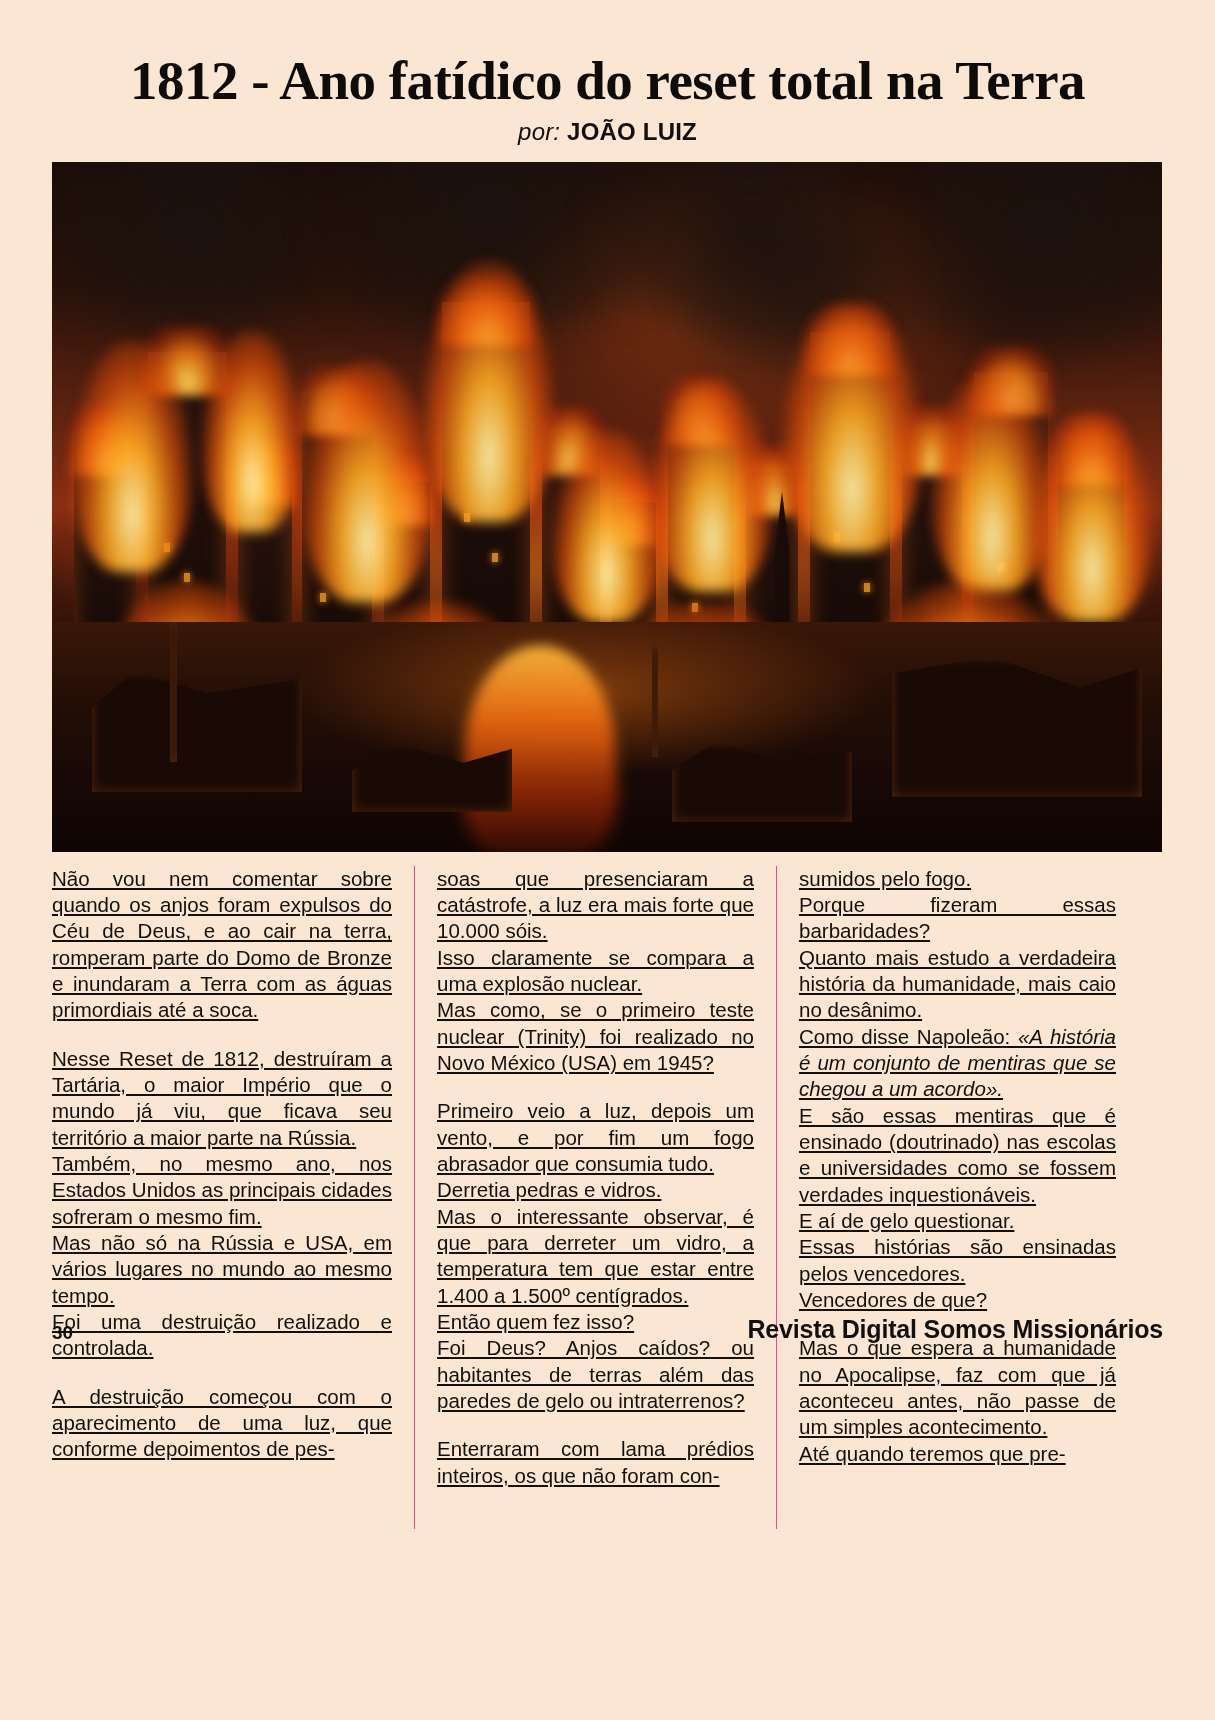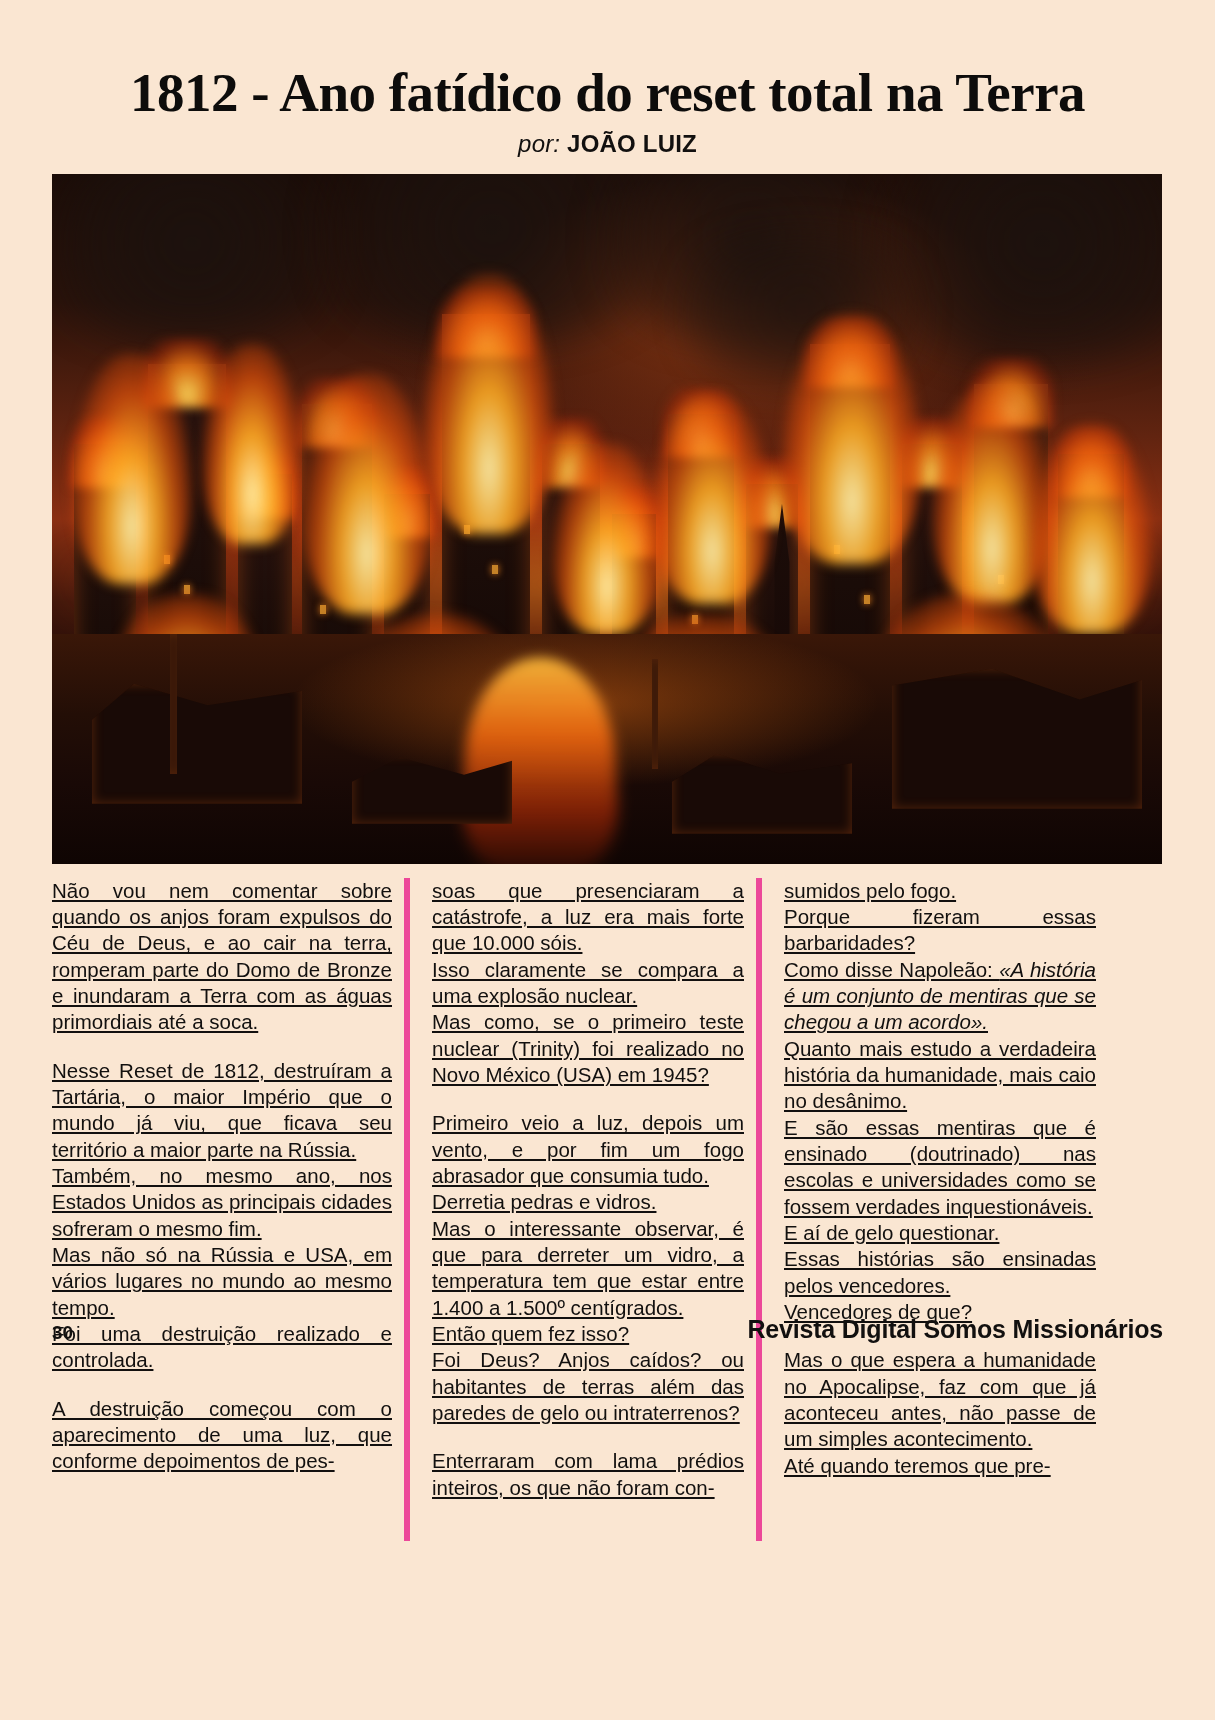--- a/index.html
+++ b/index.html
@@ -12,21 +12,21 @@
     background: #fae6d2;
     font-family: "Liberation Sans", sans-serif;
     color: #12100f;
     overflow: hidden;
   }
   .page {
     position: relative;
     width: 1215px;
     height: 1360px;
     box-sizing: border-box;
-    padding: 50px 52px 0 52px;
+    padding: 38px 52px 0 52px;
   }
   .headline {
     font-family: "Liberation Serif", serif;
     font-size: 55px;
     font-weight: 700;
     letter-spacing: -0.5px;
     text-align: center;
     line-height: 1.05;
     margin: 14px 0 0 0;
     color: #0d0c0b;
@@ -139,22 +139,22 @@
   .col {
     width: 340px;
     font-size: 20.5px;
     line-height: 1.285;
     text-align: justify;
     box-sizing: border-box;
     overflow: hidden;
   }
   .col.mid, .col.right {
     padding-left: 22px;
-    border-left: 6px solid #ec4899;
-    margin-left: 12px;
+    border-left: 1px solid #ec4899;
+    margin-left: 22px;
   }
   .col p {
     margin: 0;
   }
   .col p + p {
     margin-top: 0;
   }
   .col p.gap {
     margin-top: 22px;
   }
@@ -275,22 +275,22 @@
       <p>Derretia pedras e vidros.</p>
       <p>Mas o interessante observar, é que para derreter um vidro, a temperatura tem que estar entre 1.400 a 1.500º centígrados.</p>
       <p>Então quem fez isso?</p>
       <p>Foi Deus? Anjos caídos? ou habitantes de terras além das paredes de gelo ou intraterrenos?</p>
       <p class="gap">Enterraram com lama prédios inteiros, os que não foram con-</p>
     </div>
 
     <div class="col right">
       <p>sumidos pelo fogo.</p>
       <p>Porque fizeram essas barbaridades?</p>
+      <p>Quanto mais estudo a verdadeira história da humanidade, mais caio no desânimo.</p>
       <p>Como disse Napoleão: <em>«A história é um conjunto de mentiras que se chegou a um acordo».</em></p>
-      <p>Quanto mais estudo a verdadeira história da humanidade, mais caio no desânimo.</p>
       <p>E são essas mentiras que é ensinado (doutrinado) nas escolas e universidades como se fossem verdades inquestionáveis.</p>
       <p>E aí de gelo questionar.</p>
       <p>Essas histórias são ensinadas pelos vencedores.</p>
       <p>Vencedores de que?</p>
       <p class="gap">Mas o que espera a humanidade no Apocalipse, faz com que já aconteceu antes, não passe de um simples acontecimento.</p>
       <p>Até quando teremos que pre-</p>
     </div>
   </div>
 
   <div class="footer">

